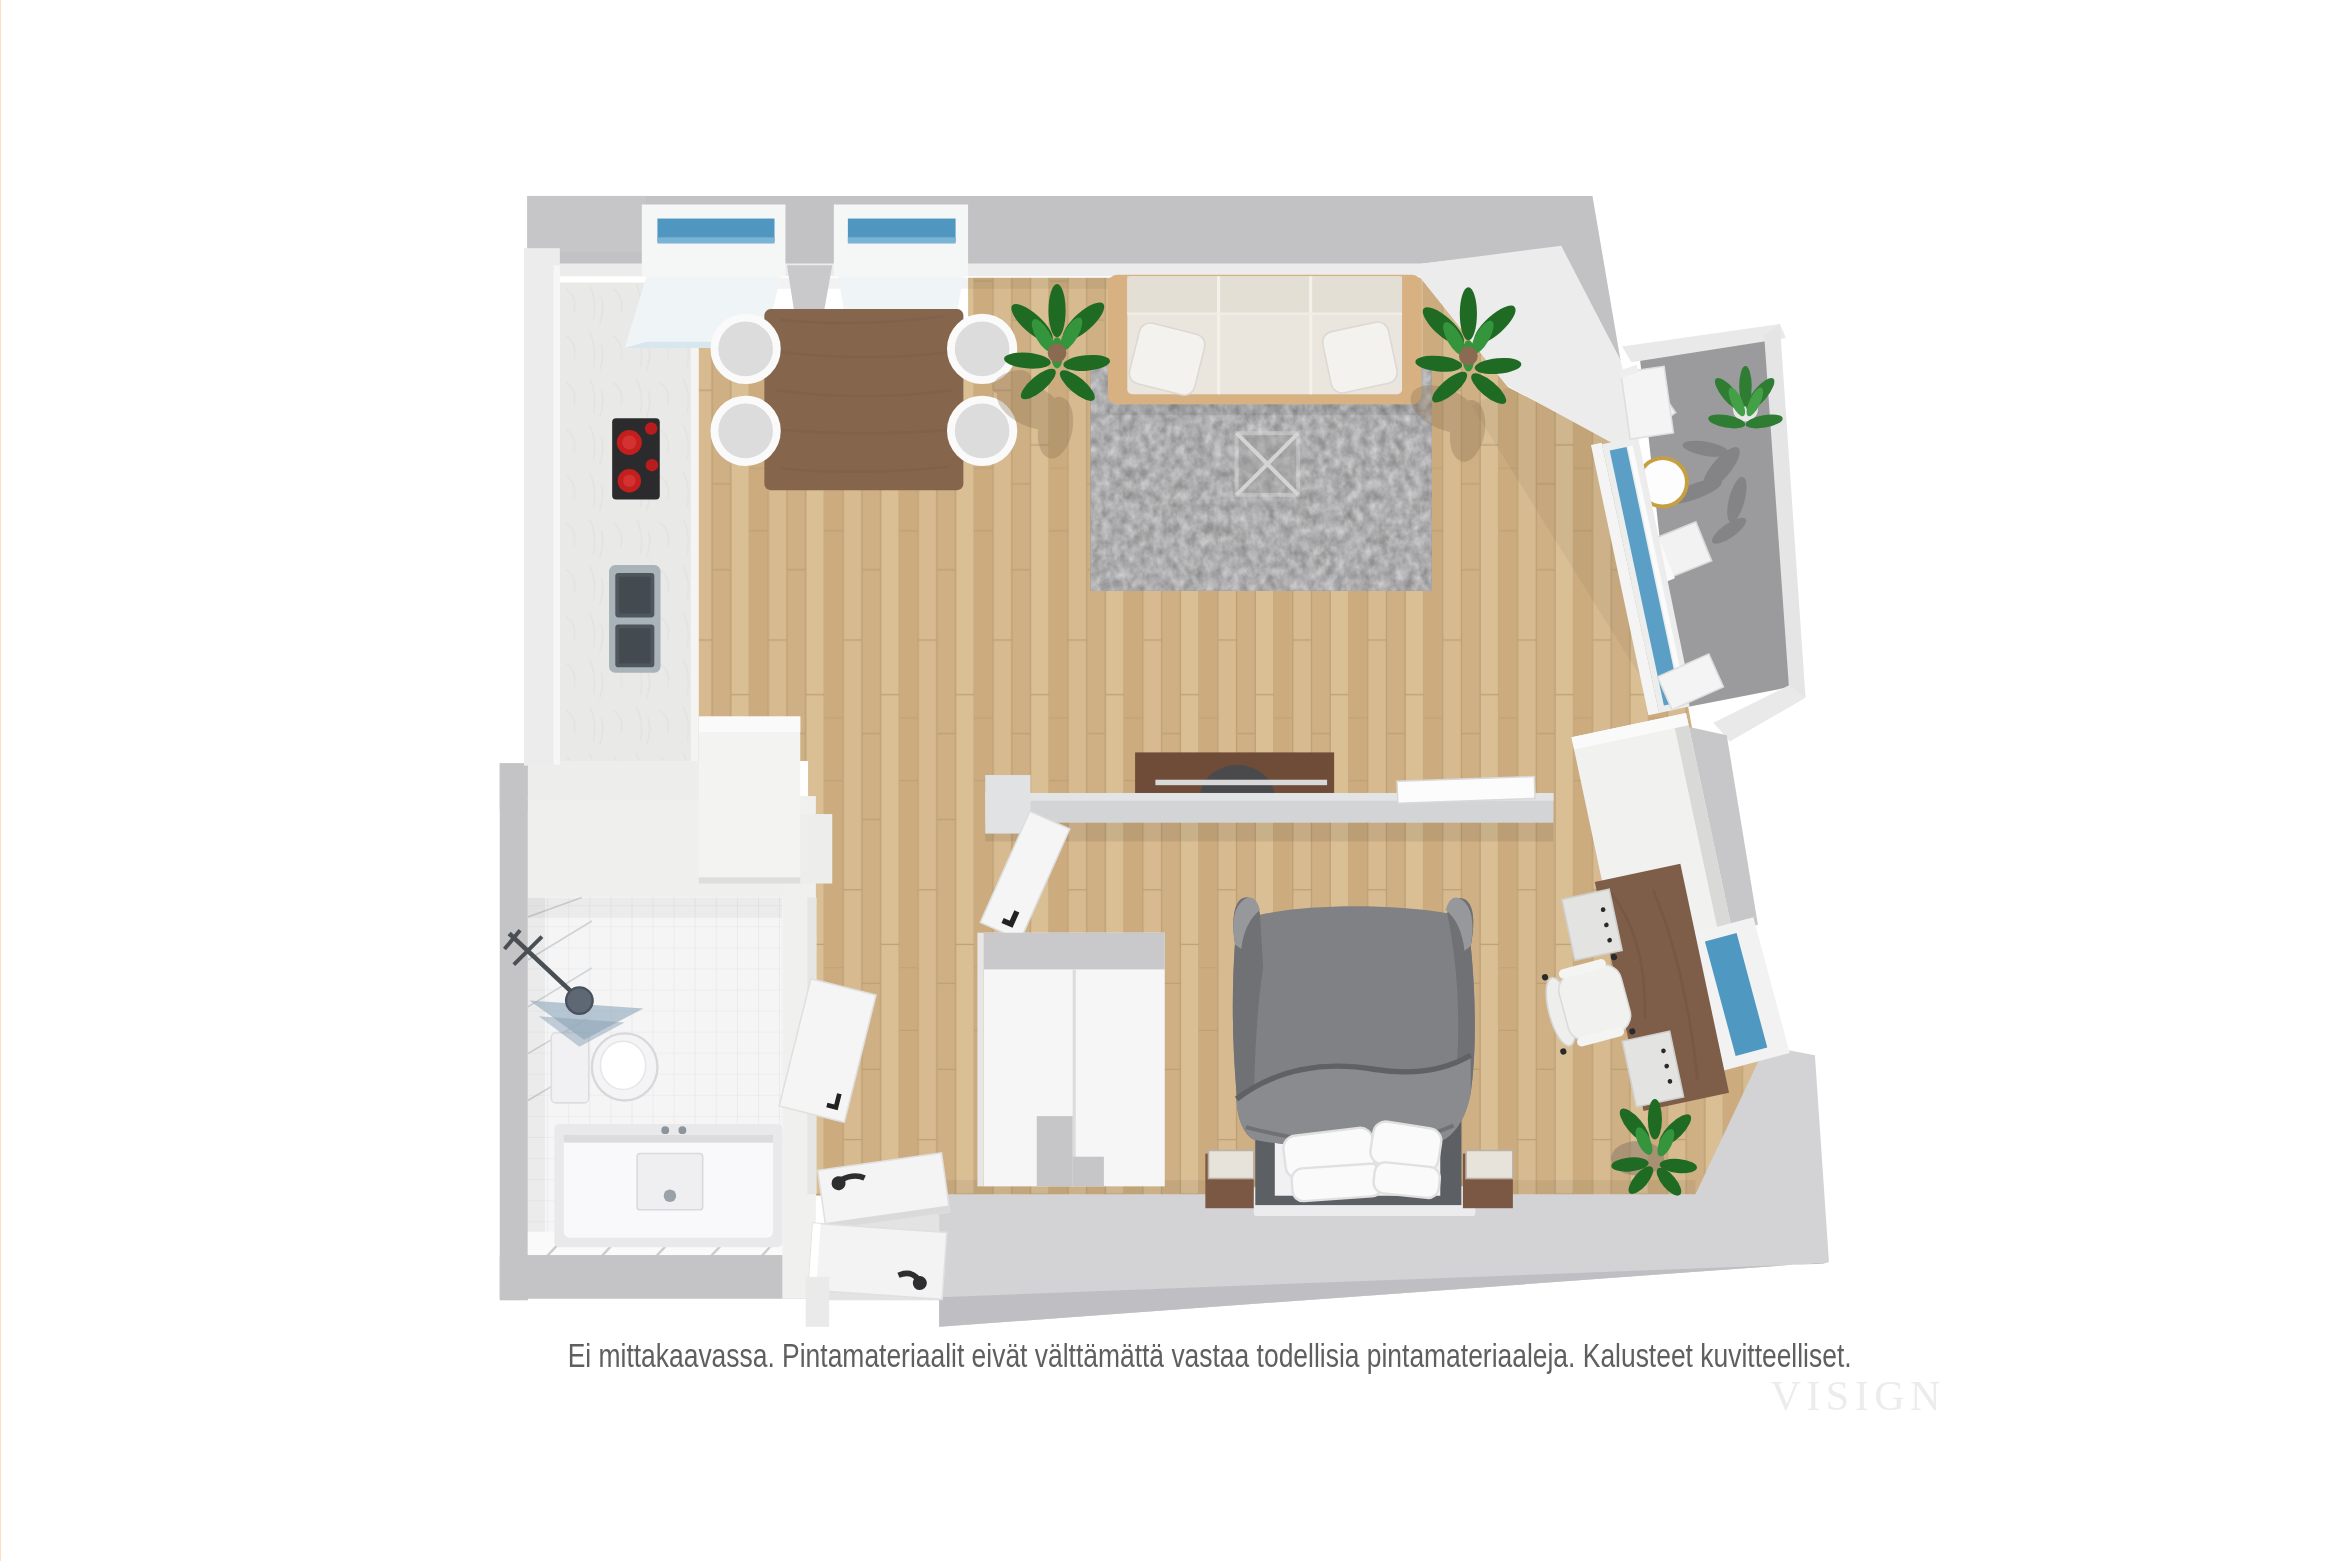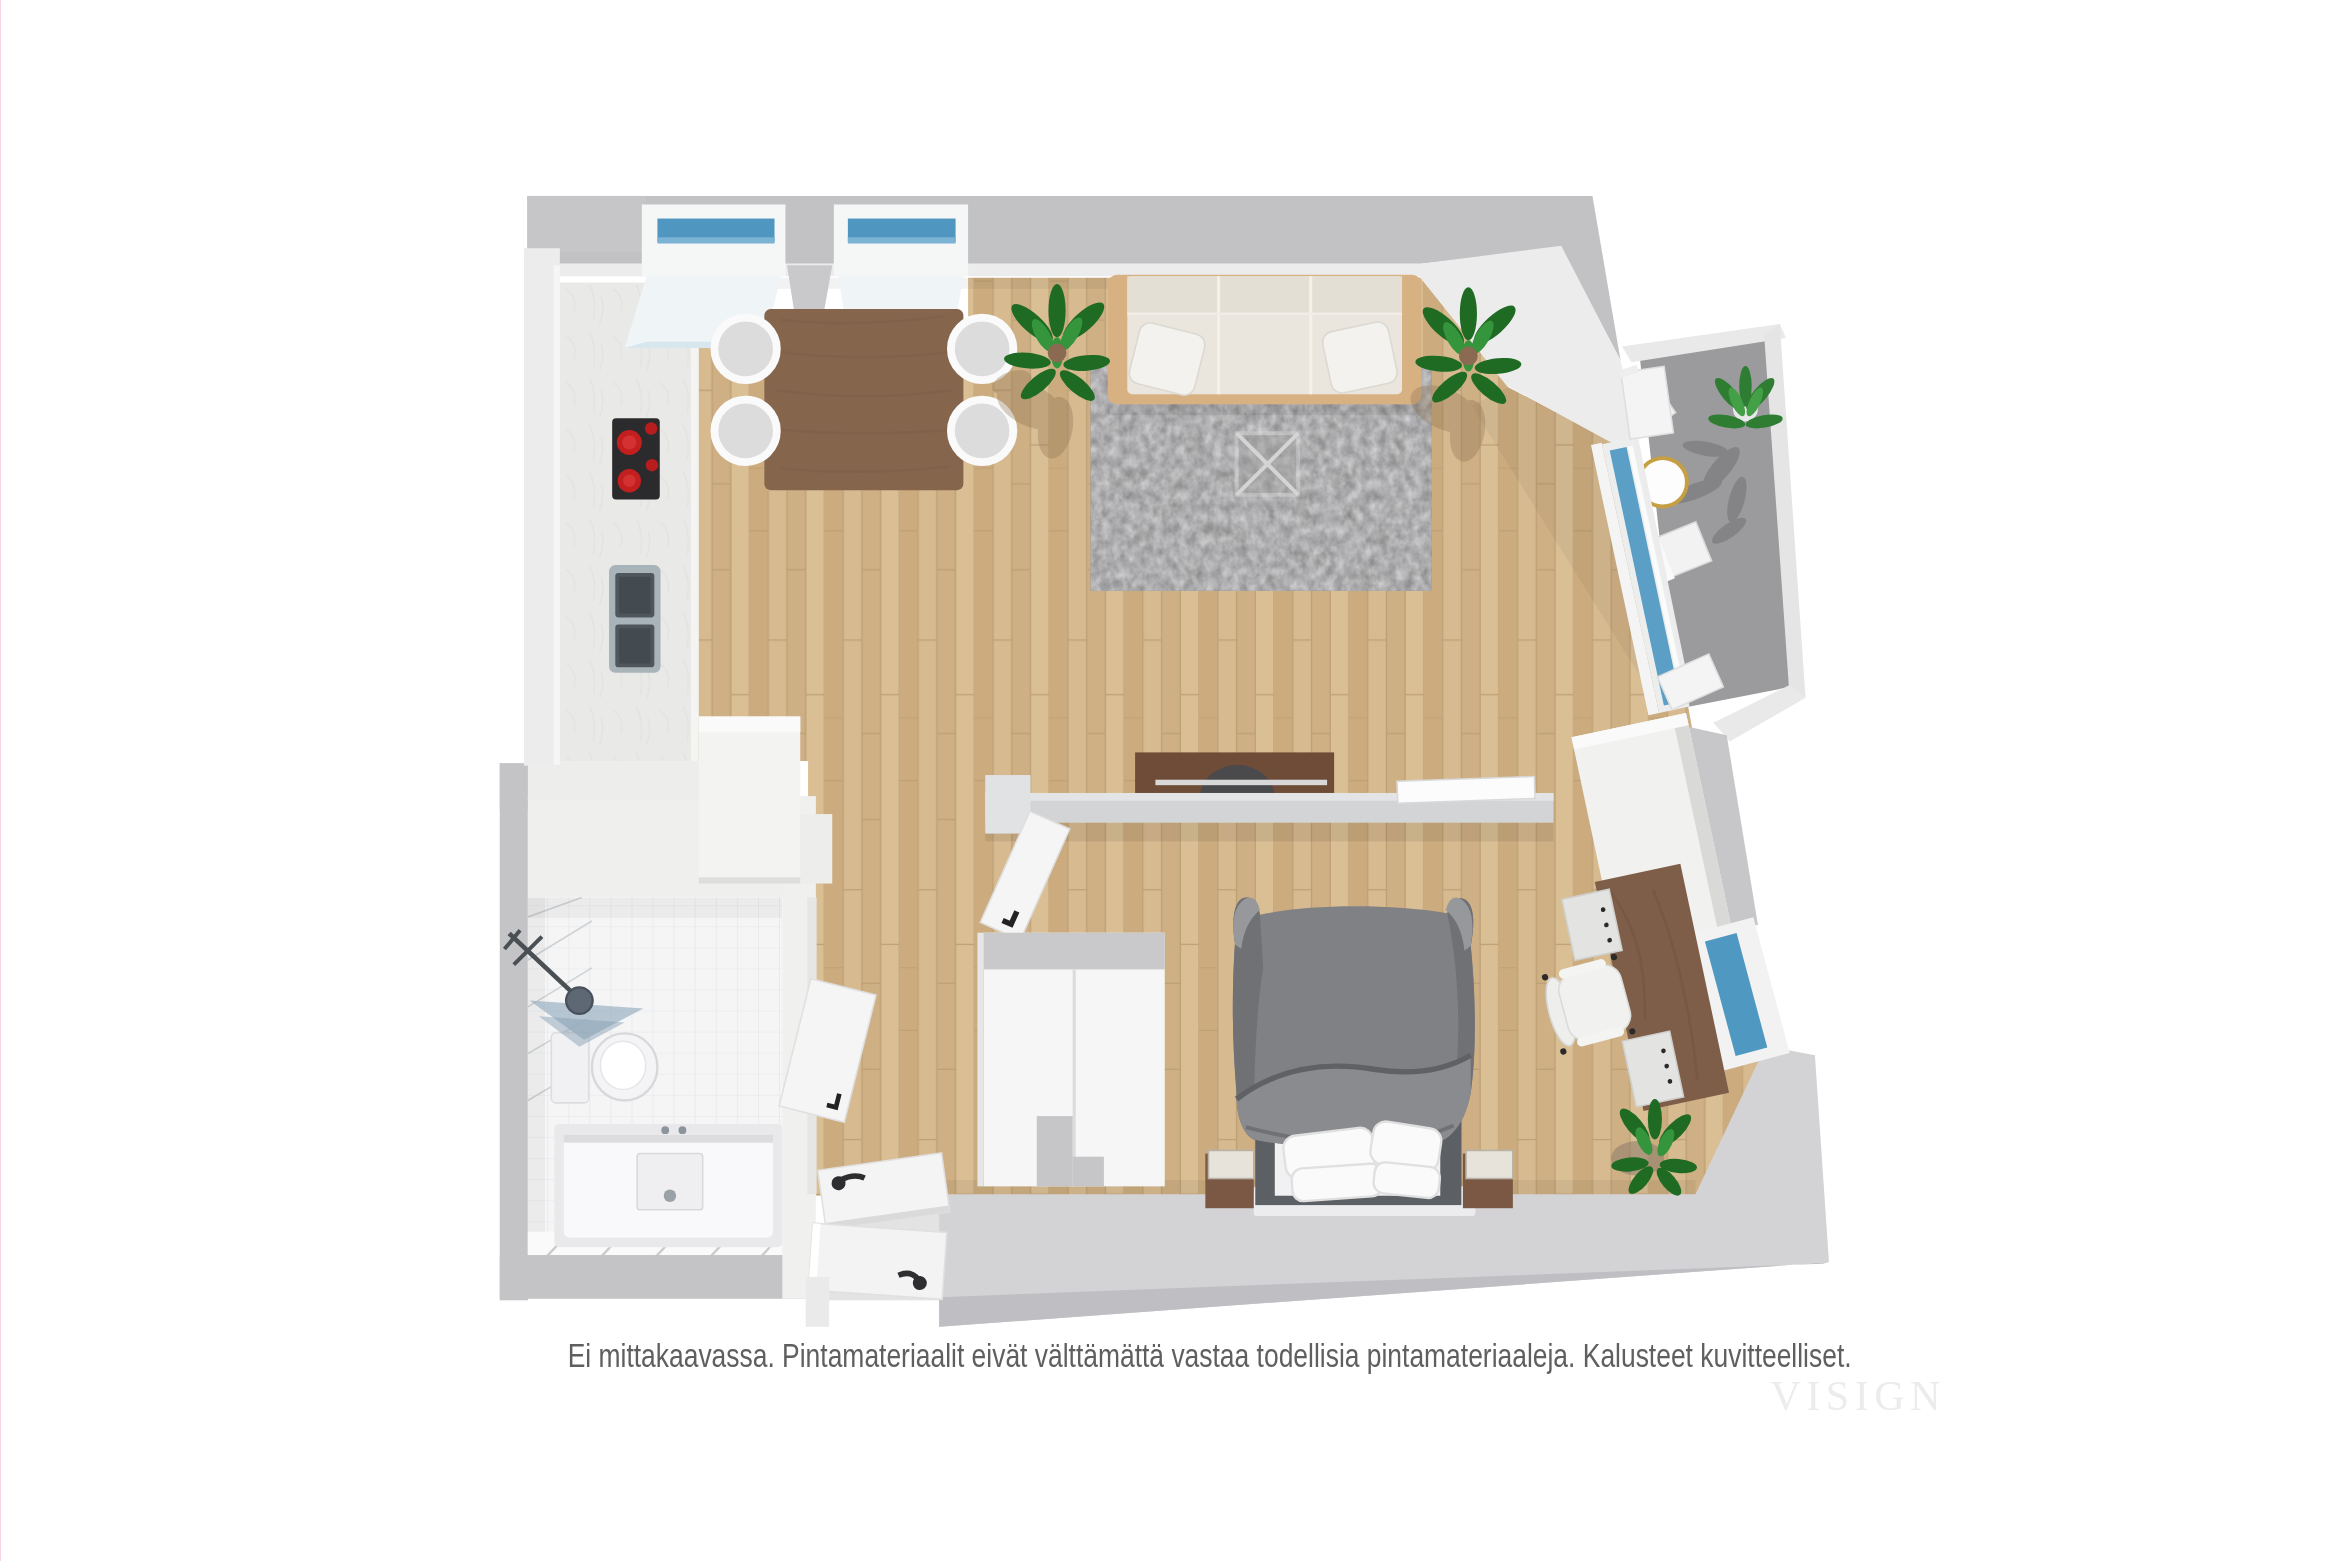--- a/index.html
+++ b/index.html
@@ -1,16 +1,16 @@
 <!DOCTYPE html>
 <html style="font-size:12.5px"><head>
 <meta charset="utf-8">
 <style>
   html,body{margin:0;padding:0;background:#ffffff;}
-  #page{width:2342px;height:1561px;position:relative;background:#ec4899;overflow:hidden;
+  #page{width:2342px;height:1561px;position:relative;background:#f97316;overflow:hidden;
         font-family:"Liberation Sans", sans-serif;}
   svg{position:absolute;top:0;left:0;}
 </style>
 </head>
 <body>
 <div id="page">
 <svg width="2342" height="1561" viewBox="0 0 3000 2000">
 <defs>
   <pattern id="wood" width="96" height="320" patternUnits="userSpaceOnUse">
     <rect x="0" y="0" width="96" height="320" fill="#d2b389"></rect>

